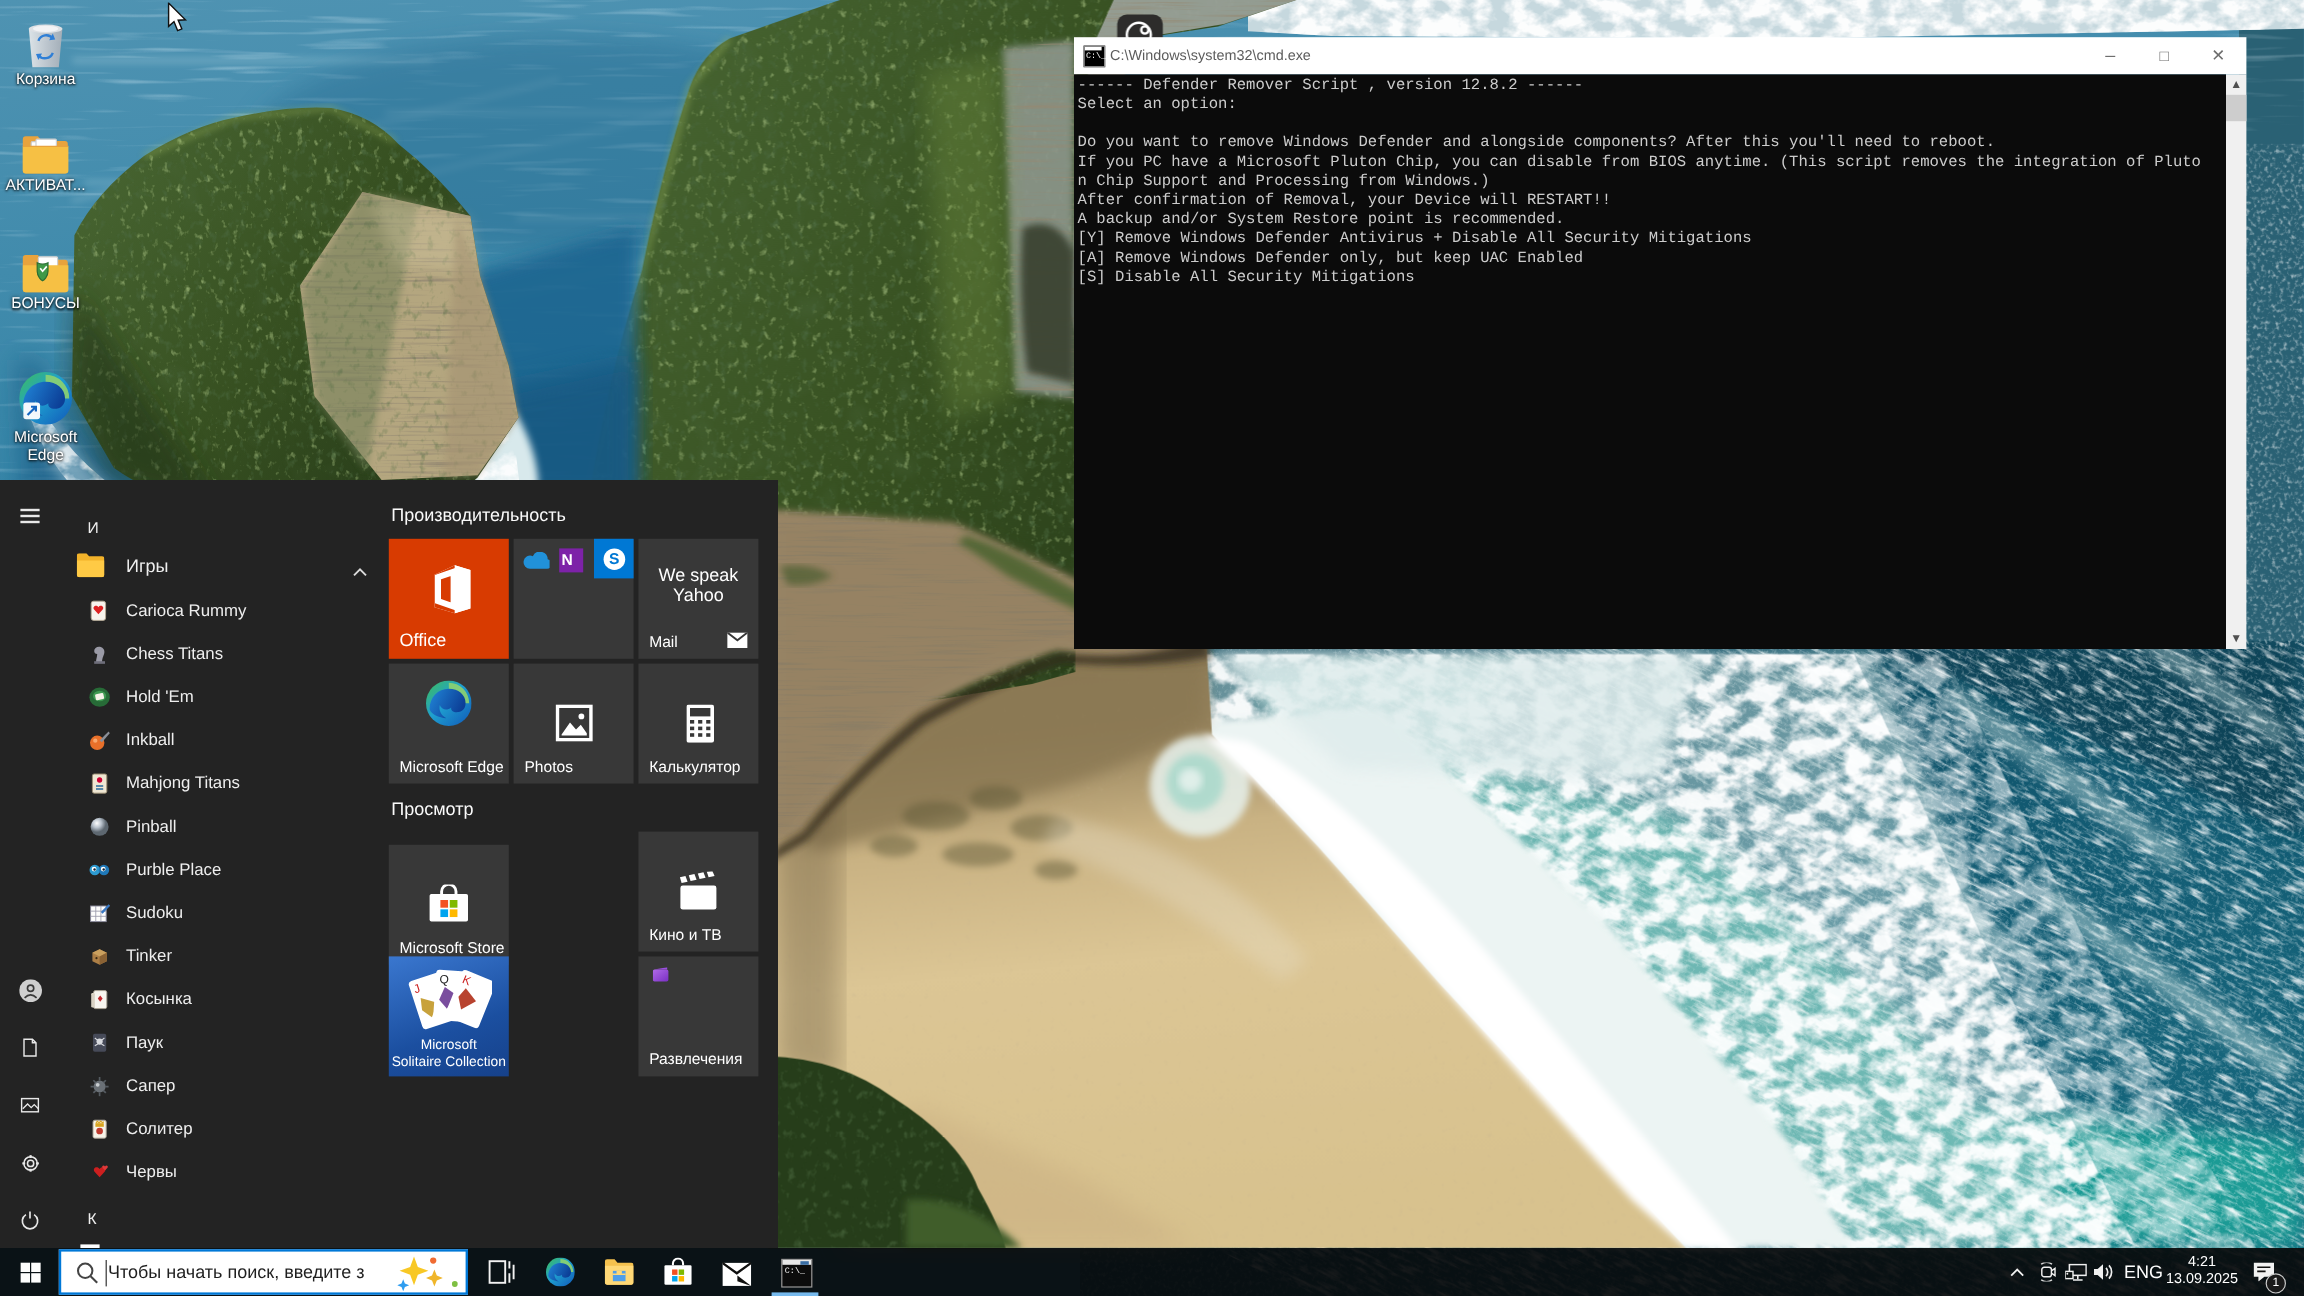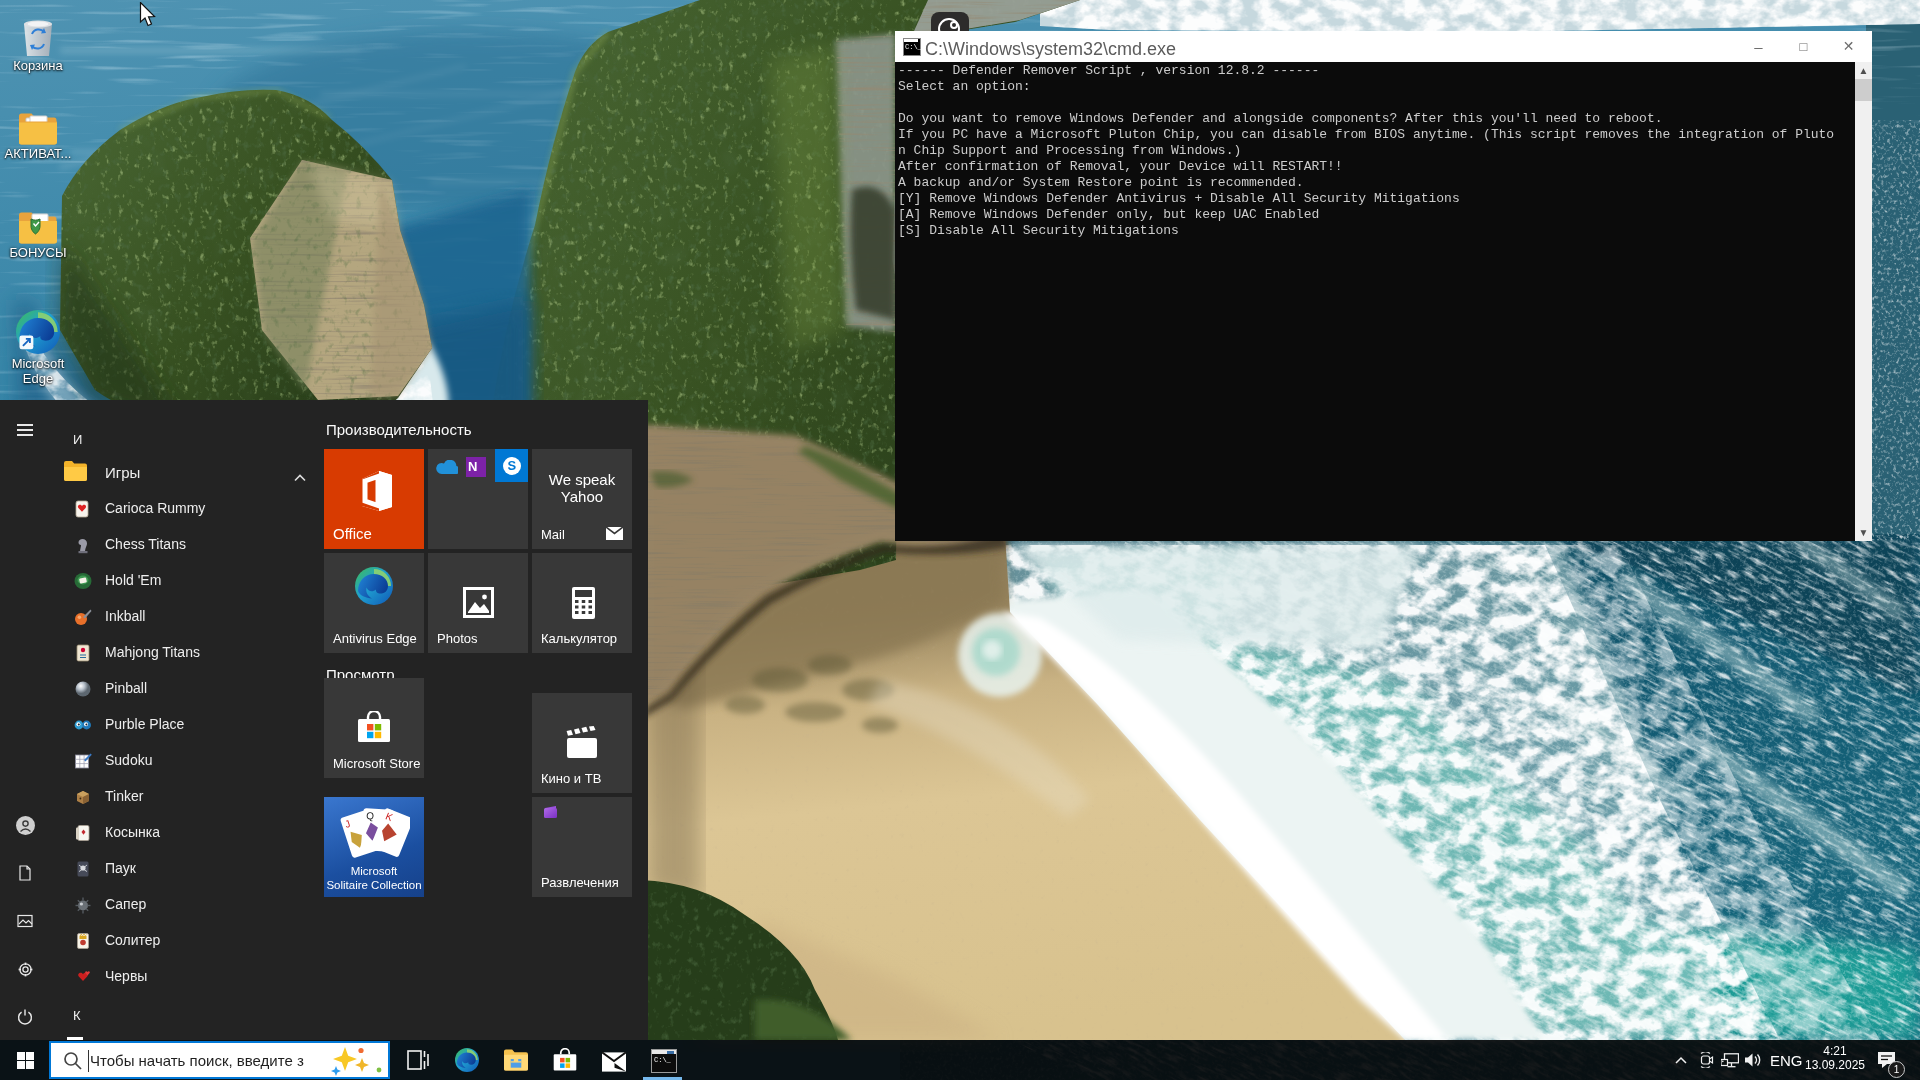--- a/index.html
+++ b/index.html
@@ -1,21 +1,21 @@
 <!DOCTYPE html>
 <html><head>
 <meta charset="utf-8">
 <style>
   html,body{margin:0;padding:0;width:1920px;height:1080px;overflow:hidden;background:#2b7d9f;font-family:"Liberation Sans",sans-serif;}
   .abs{position:absolute;}
   #wall{position:absolute;left:0;top:0;width:1920px;height:1080px;}
   
   #cmd{position:absolute;left:895px;top:31px;width:977px;height:510px;}
   #cmd .titlebar{position:absolute;left:0;top:0;width:977px;height:31px;background:#ffffff;}
-  #cmd .title{position:absolute;left:30px;top:8px;font-size:18px;color:#5c5c5c;}
+  #cmd .title{position:absolute;left:30px;top:8px;font-size:12px;color:#5c5c5c;}
   #cmd .cicon{position:absolute;left:8px;top:7px;width:16px;height:16px;background:#000;border:1px solid #888;}
   #cmd .cicon .bar{position:absolute;left:0;top:0;width:14px;height:3px;background:#fff;}
   #cmd .cicon .txt{position:absolute;left:1px;top:4px;font-family:"Liberation Mono",monospace;font-size:7px;color:#fff;}
   #cmd .btn{position:absolute;top:0;width:45px;height:31px;color:#6e6e6e;font-size:15px;text-align:center;line-height:31px;}
   #cmd .console{position:absolute;left:0;top:31px;width:960px;height:479px;background:#0b0b0b;overflow:hidden;}
   #cmd .console pre{margin:0;padding:1px 0 0 3px;font-family:"Liberation Mono",monospace;font-size:13px;line-height:16px;color:#cccccc;}
   #cmd .sb{position:absolute;left:960px;top:31px;width:17px;height:479px;background:#f0f0f0;}
   #cmd .sb .thumb{position:absolute;left:0px;top:17px;width:17px;height:22px;background:#cdcdcd;}
   #cmd .sb .ar{position:absolute;left:0;width:17px;height:17px;color:#505050;font-size:10px;text-align:center;line-height:17px;}
   
@@ -519,21 +519,21 @@
           </linearGradient>
           <linearGradient id="eg2" x1="0" y1="0" x2="1" y2="0.4">
             <stop offset="0" stop-color="#2186d8"></stop>
             <stop offset="1" stop-color="#0c3f97"></stop>
           </linearGradient>
         </defs>
         <circle cx="19" cy="19" r="19" fill="url(#eg1)"></circle>
         <path d="M19 2 A17 17 0 0 1 36 19 L27.5 19 A8.5 8.5 0 0 0 19 10.5 Z" fill="#8ed16f" opacity="0.9"></path>
         <path d="M3 24 C3 14 10 7 19 7 C27 7 33 12 33 19 C33 24 29.5 26.5 25.5 26.5 C22.5 26.5 20.5 25 21 22.5 C17.5 25.5 13 24.5 11.5 20.5 C10.5 25 12.5 29 17 31.5 C10.5 31 4.5 28.5 3 24 Z" fill="url(#eg2)"></path>
       </svg>
-    <div class="lbl">Antivirus Edge</div>
+    <div class="lbl">Microsoft Edge</div>
   </div>
   <div class="tile" style="left:428px;top:153px;text-decoration:underline;">
     <svg style="position:absolute;left:35px;top:34px;" width="31" height="31" viewBox="0 0 31 31">
         <rect x="1.5" y="1.5" width="28" height="28" fill="none" stroke="#fff" stroke-width="3"></rect>
         <path d="M5 25 L12 15 L17 21 L21 17 L26 24 L26 26 L5 26 Z" fill="#fff"></path>
         <circle cx="21.5" cy="10" r="2.4" fill="#fff"></circle>
       </svg>
     <div class="lbl">Photos</div>
   </div>
   <div class="tile" style="left:532px;top:153px;">
@@ -548,21 +548,21 @@
           <rect x="9.75" y="18.5" width="3.5" height="3"></rect>
           <rect x="16.5" y="18.5" width="3.5" height="3"></rect>
           <rect x="3" y="24" width="3.5" height="3"></rect>
           <rect x="9.75" y="24" width="3.5" height="3"></rect>
           <rect x="16.5" y="24" width="3.5" height="3"></rect>
         </g>
       </svg>
     <div class="lbl">Калькулятор</div>
   </div>
   <div class="thead" style="top:266px;">Просмотр</div>
-  <div class="tile" style="left:324px;top:278px;">
+  <div class="tile" style="left:324px;top:304px;">
     <svg style="position:absolute;left:33px;top:33px;" width="34" height="32" viewBox="0 0 34 32">
         <path d="M11 8 V6 a6 6 0 0 1 12 0 v2" fill="none" stroke="#fff" stroke-width="2.4"></path>
         <rect x="1" y="8" width="32" height="23" rx="1.5" fill="#fff"></rect>
         <g>
           <rect x="10" y="13" width="6.4" height="6.4" fill="#f25022"></rect>
           <rect x="17.8" y="13" width="6.4" height="6.4" fill="#7fba00"></rect>
           <rect x="10" y="20.8" width="6.4" height="6.4" fill="#00a4ef"></rect>
           <rect x="17.8" y="20.8" width="6.4" height="6.4" fill="#ffb900"></rect>
         </g>
       </svg>

